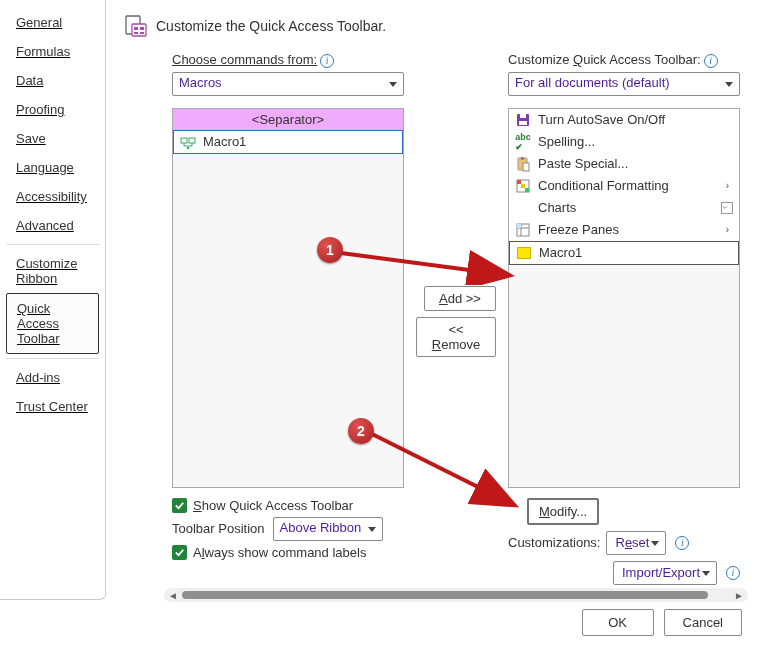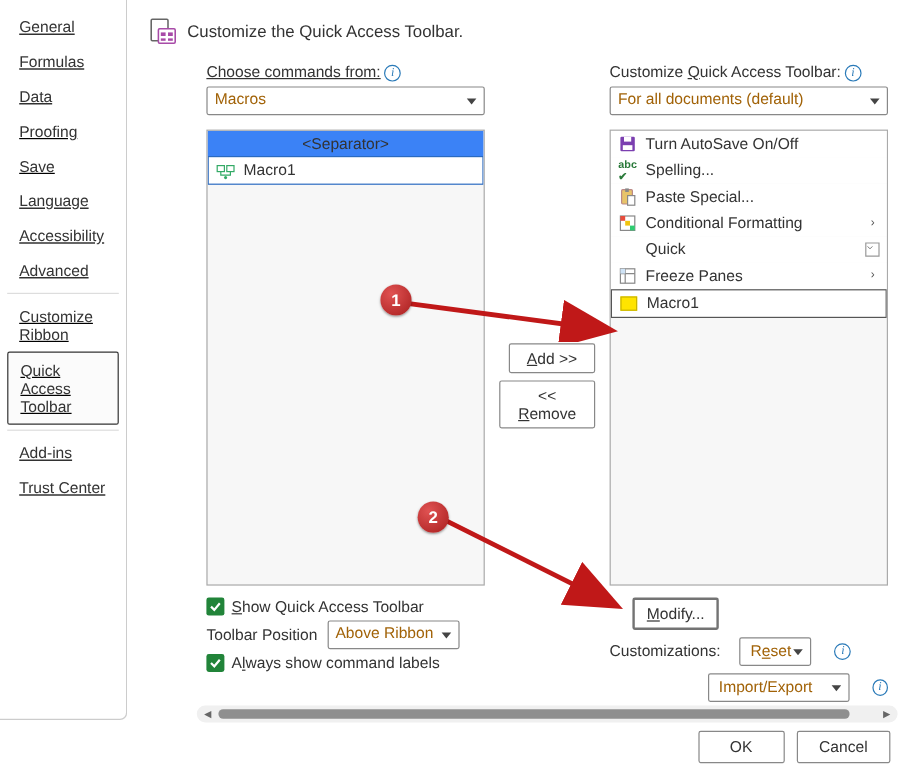--- a/index.html
+++ b/index.html
@@ -14,39 +14,39 @@
 .header-icon { width: 24px; height: 24px; display: inline-block; }
 .header-text { font-size: 14px; color: #333; }
 .columns { display: flex; gap: 12px; padding-left: 48px; }
 .col { flex: 1; min-width: 0; }
 .col-left { flex: 0 0 232px; }
 .col-right { flex: 0 0 232px; }
 .col-mid { flex: 0 0 80px; display: flex; flex-direction: column; justify-content: center; gap: 6px; align-items: flex-end; }
 .label-row { margin-bottom: 4px; color: #333; }
 .label-row u { text-decoration: underline; text-decoration-color: #333; }
 .info-icon { display: inline-block; width: 14px; height: 14px; border: 1px solid #2a7ab8; border-radius: 50%; text-align: center; line-height: 12px; font-size: 10px; color: #2a7ab8; font-style: italic; font-family: serif; vertical-align: middle; margin-left: 3px; }
-.dropdown { width: 100%; height: 24px; border: 1px solid #888; background: #fff; padding: 2px 20px 2px 6px; position: relative; cursor: pointer; color: #a16207; border-radius: 2px; }
+.dropdown { width: 100%; height: 24px; border: 1px solid #888; background: #fff; padding: 2px 20px 2px 6px; position: relative; cursor: pointer; color: #4c1d95; border-radius: 2px; }
 .dropdown::after { content: ''; position: absolute; right: 6px; top: 9px; border-left: 4px solid transparent; border-right: 4px solid transparent; border-top: 5px solid #444; }
 .listbox { width: 232px; height: 380px; border: 1px solid #aaa; background: #f7f7f7; margin-top: 12px; overflow: hidden; position: relative; }
 .list-item { display: flex; align-items: center; padding: 3px 6px; gap: 7px; background: #fff; color: #333; }
-.list-item.separator { justify-content: center; font-style: normal; background: #3b82f6; }
+.list-item.separator { justify-content: center; font-style: normal; background: #f0abfc; }
 .list-item.selected-left { border: 1px solid #2a6ac0; background: #fff; }
 .list-item.selected-right { background: #fff; border: 1px solid #555; }
 .list-item .item-icon { width: 16px; height: 16px; display: inline-flex; align-items: center; justify-content: center; flex-shrink: 0; }
 .list-item .chev { margin-left: auto; font-size: 10px; color: #555; padding-right: 4px; }
 .btn { border: 1px solid #888; background: #fff; padding: 4px 10px; cursor: pointer; border-radius: 2px; min-width: 72px; text-align: center; color: #333; }
 .btn-small { min-width: 60px; padding: 3px 8px; }
 .btn-modify { border: 2px solid #737373; font-weight: 400; margin-left: 19px; }
 .below-left { margin-top: 10px; }
 .check-row { display: flex; align-items: center; gap: 6px; margin: 4px 0; color: #333; }
 .checkbox { width: 15px; height: 15px; background: #218439; border-radius: 2px; display: inline-flex; align-items: center; justify-content: center; }
 .checkbox svg { width: 11px; height: 11px; }
 .toolbar-pos-row { display: flex; align-items: center; gap: 8px; margin: 2px 0; color: #333; }
 .below-right { margin-top: 10px; text-align: left; }
-.cust-row { display: flex; align-items: center; gap: 16px; margin: 6px 0; color: #333; justify-content: flex-start; }
+.cust-row { display: flex; align-items: center; gap: 6px; margin: 6px 0; color: #333; justify-content: flex-start; }
 .footer { position: absolute; bottom: 10px; right: 16px; display: flex; gap: 10px; }
 .footer .btn { min-width: 72px; padding: 5px 18px; }
 .scrollbar-h { position: absolute; left: 164px; right: 10px; bottom: 44px; height: 14px; background: #f0f0f0; border-radius: 7px; display: flex; align-items: center; }
 .scrollbar-h .thumb { position: absolute; left: 18px; right: 40px; height: 8px; background: #8f8f8f; border-radius: 4px; top: 3px; }
 .scrollbar-h .arrow { width: 14px; text-align: center; color: #666; font-size: 10px; position: absolute; }
 .scrollbar-h .arrow.l { left: 2px; }
 .scrollbar-h .arrow.r { right: 2px; }
 .callout { position: absolute; width: 26px; height: 26px; border-radius: 50%; background: radial-gradient(circle at 35% 30%, #e05252, #a81e1e); color: #fff; display: flex; align-items: center; justify-content: center; font-weight: bold; font-size: 14px; box-shadow: 0 1px 2px rgba(0,0,0,.4); z-index: 10; }
 .arrow-svg { position: absolute; pointer-events: none; z-index: 9; }
 .box-icon { box-shadow: inset 0 0 0 1px #999; }
@@ -173,21 +173,21 @@
                   <rect x="2" y="2" width="4" height="4" fill="#e74c3c"></rect>
                   <rect x="6" y="6" width="4" height="4" fill="#f1c40f"></rect>
                   <rect x="10" y="10" width="4" height="4" fill="#2ecc71"></rect>
                 </svg>
               </span>
             <span>Conditional Formatting</span>
             <span class="chev">›</span>
           </div>
           <div class="list-item">
             <span class="item-icon"></span>
-            <span>Quick</span>
+            <span>Charts</span>
             <span class="chev box-icon" style="width:12px;height:12px;display:inline-block"><svg viewBox="0 0 12 12">
                   <path d="M3 5 L6 8 L9 5" stroke="#555" fill="none" stroke-width="1"></path>
                 </svg></span>
           </div>
           <div class="list-item">
             <span class="item-icon">
                 <svg viewBox="0 0 16 16">
                   <rect x="2" y="2" width="12" height="12" fill="none" stroke="#888"></rect>
                   <line x1="6" y1="2" x2="6" y2="14" stroke="#888"></line>
                   <line x1="2" y1="6" x2="14" y2="6" stroke="#888"></line>
@@ -205,21 +205,21 @@
           </div>
         </div>
         <div class="below-right">
           <button class="btn btn-modify"><u>M</u>odify...</button>
           <div class="cust-row">
             <span>Customizations:</span>
             <div class="dropdown btn-small" style="width:60px"><span>R<u>e</u>set</span></div>
             <span class="info-icon">i</span>
           </div>
           <div class="cust-row" style="justify-content:flex-end;margin-left:82px">
-            <div class="dropdown btn-small" style="width:124px"><span>Import/Export</span></div>
+            <div class="dropdown btn-small" style="width:104px"><span>Import/Export</span></div>
             <span class="info-icon">i</span>
           </div>
         </div>
       </div>
     </div>
   </div>
 </div>
 
 <div class="scrollbar-h">
   <span class="arrow l">◄</span>

